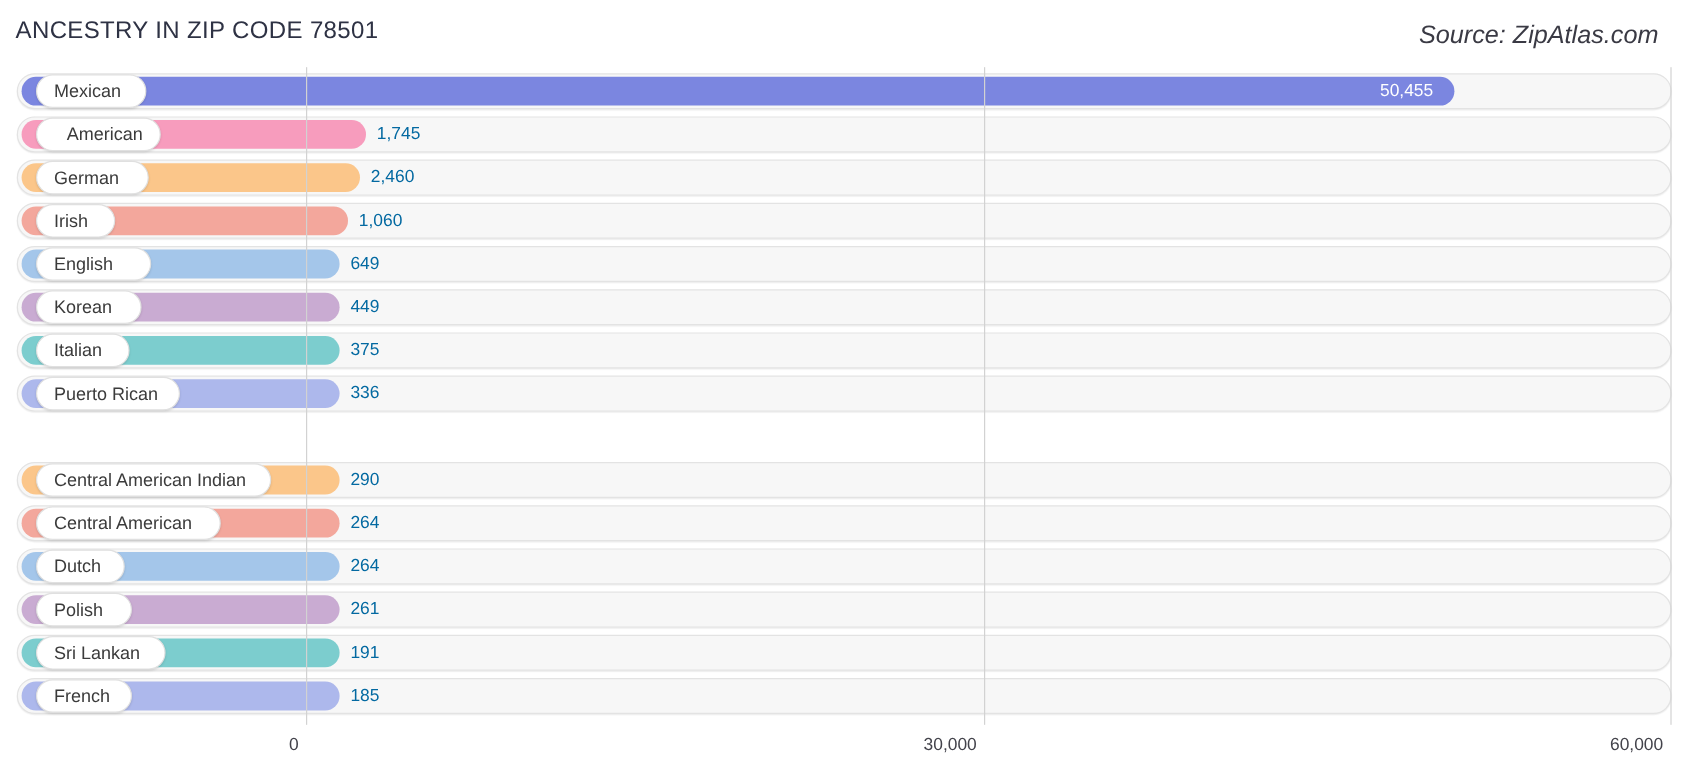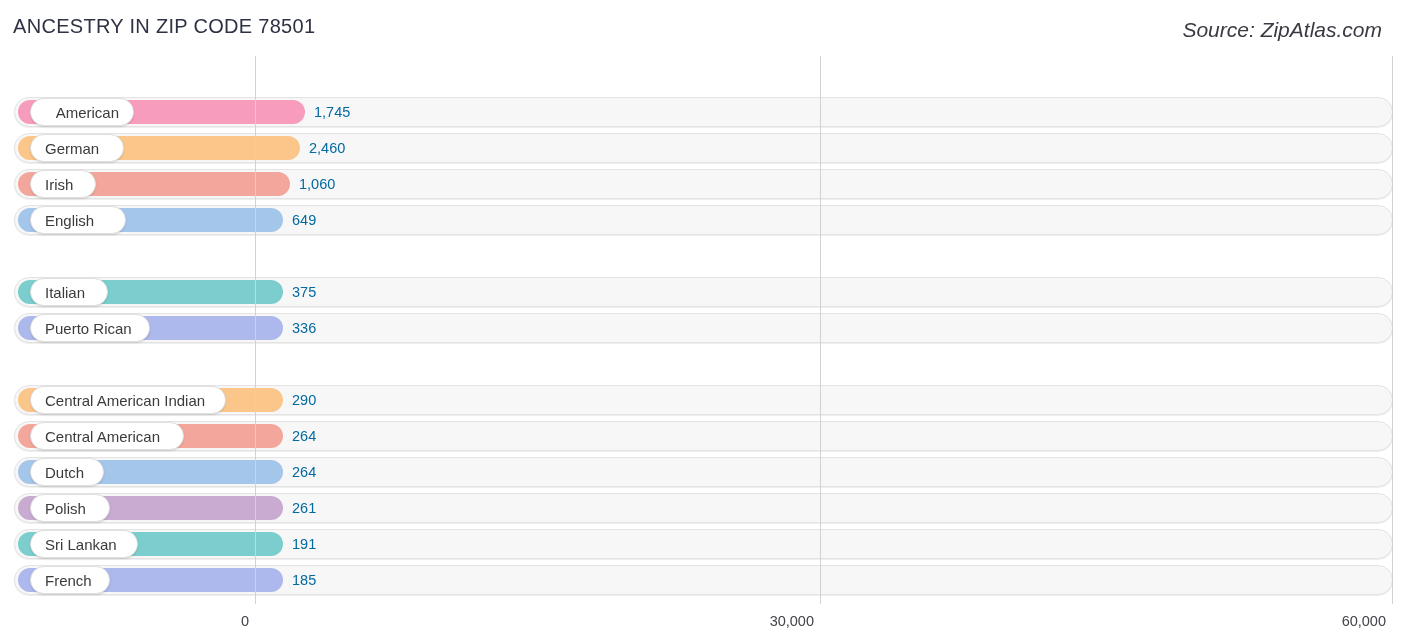--- a/index.html
+++ b/index.html
@@ -148,20 +148,28 @@
 
 <div id="header">
   <div id="chart-title">ANCESTRY IN ZIP CODE 78501</div>
   <div id="source-label">Source: ZipAtlas.com</div>
 </div>
 
 <div id="plot">
     <div class="gridline" style="left: 255px;"></div>
     <div class="gridline" style="left: 820px;"></div>
     <div class="gridline" style="left: 1392px;"></div>
+    <div class="row" style="top: 2px;">
+      <div class="track"></div>
+      <div class="bar" style="width: 1194px; background: rgb(123, 134, 224);"></div>
+      <div class="pill" style="width: 92px;">
+        <span class="pill-label">Mexican</span>
+      </div>
+      <div class="value inside" style="left: 1150px;">50,455</div>
+    </div>
     <div class="row" style="top: 38px;">
       <div class="track"></div>
       <div class="bar" style="width: 287px; background: rgb(247, 156, 189);"></div>
       <div class="pill" style="width: 104px; justify-content: flex-end;">
         <span class="pill-label">American</span>
       </div>
       <div class="value" style="left: 314px;">1,745</div>
     </div>
     <div class="row" style="top: 74px;">
       <div class="track"></div>
@@ -179,20 +187,28 @@
       </div>
       <div class="value" style="left: 299px;">1,060</div>
     </div>
     <div class="row" style="top: 146px;">
       <div class="track"></div>
       <div class="bar" style="width: 265px; background: rgb(164, 198, 234);"></div>
       <div class="pill" style="width: 96px;">
         <span class="pill-label">English</span>
       </div>
       <div class="value" style="left: 292px;">649</div>
+    </div>
+    <div class="row" style="top: 182px;">
+      <div class="track"></div>
+      <div class="bar" style="width: 265px; background: rgb(201, 171, 210);"></div>
+      <div class="pill" style="width: 88px;">
+        <span class="pill-label">Korean</span>
+      </div>
+      <div class="value" style="left: 292px;">449</div>
     </div>
     <div class="row" style="top: 218px;">
       <div class="track"></div>
       <div class="bar" style="width: 265px; background: rgb(124, 205, 206);"></div>
       <div class="pill" style="width: 78px;">
         <span class="pill-label">Italian</span>
       </div>
       <div class="value" style="left: 292px;">375</div>
     </div>
     <div class="row" style="top: 254px;">

